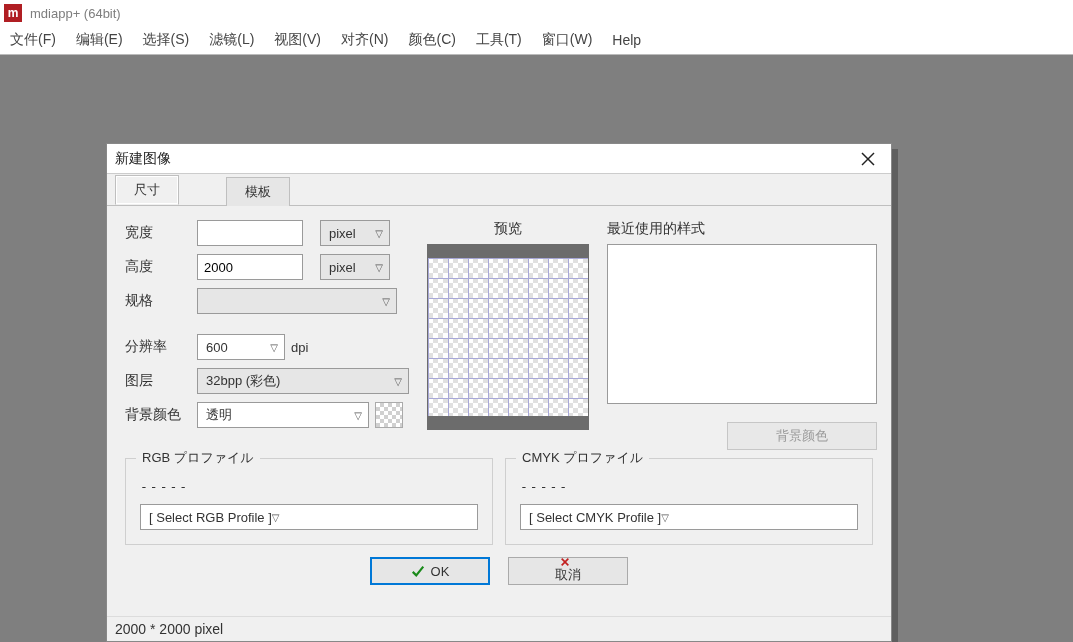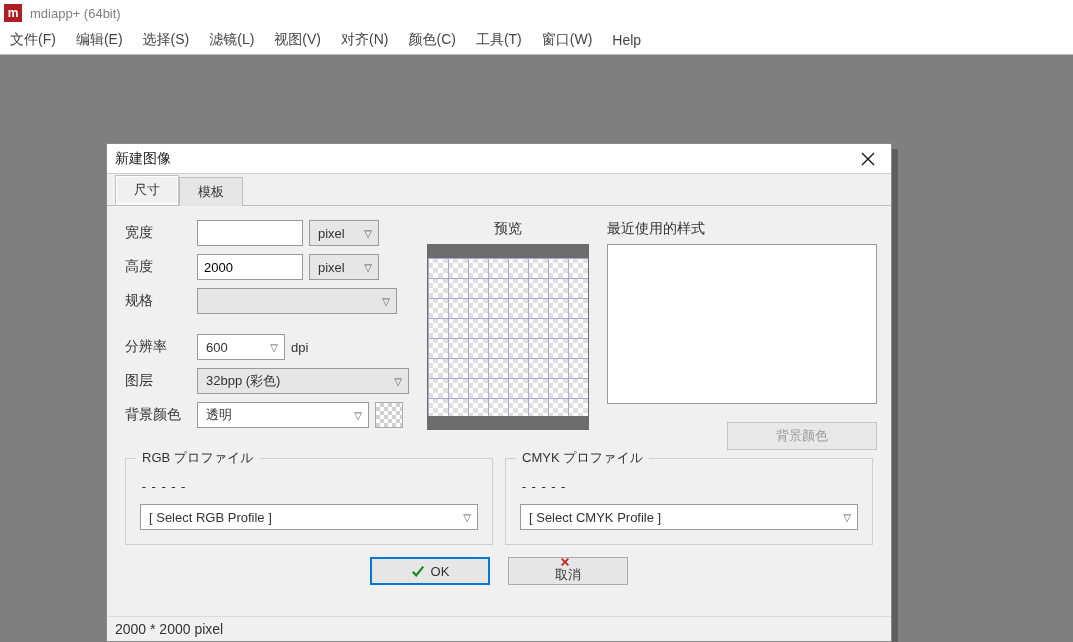--- a/index.html
+++ b/index.html
@@ -84,20 +84,21 @@
   .dlg-close svg { stroke: #222; stroke-width: 1.5; }
 
   
   .tabstrip {
     display: flex;
     align-items: flex-end;
     height: 32px;
     padding-left: 8px;
     background: #f0f0f0;
     border-bottom: 1px solid #bfbfbf;
+    gap: 47px;
   }
   .tab {
     padding: 5px 18px;
     border: 1px solid #bfbfbf;
     border-bottom: none;
     background: #e6e6e6;
     font-size: 13px;
     cursor: default;
     position: relative;
     top: 1px;
@@ -152,21 +153,21 @@
     border: 1px solid #9a9a9a;
     background: #e6e6e6;
     display: flex;
     align-items: center;
     justify-content: space-between;
     padding: 0 6px 0 8px;
     font-size: 13px;
     cursor: default;
   }
   .combo .chev { font-size: 10px; color: #555; margin-left: 6px; }
-  .unit-combo { width: 70px; margin-left: 6px; }
+  .unit-combo { width: 70px; margin-left: 17px; }
   .dpi-combo { width: 88px; }
   .dpi-label { margin-left: 6px; font-size: 13px; color: #333; }
   .full-combo { width: 212px; }
 
   .swatch {
     width: 28px; height: 26px;
     margin-left: 6px;
     border: 1px solid #aaa;
     background-image:
       linear-gradient(45deg, #d0d0d0 25%, transparent 25%),
@@ -239,21 +240,21 @@
     position: relative;
   }
   .groupbox .gb-title {
     position: absolute;
     top: -10px; left: 10px;
     background: #f0f0f0;
     padding: 0 6px;
     font-size: 13px;
   }
   .gb-dash { font-family: monospace; letter-spacing: 2px; font-size: 13px; margin-bottom: 10px; }
-  .profile-combo { width: 100%; height: 26px; border:1px solid #9a9a9a; background:#fff; display:flex; align-items:center; justify-content:space-between; padding:0 6px 0 8px; font-size:13px;}
+  .profile-combo { width: 100%; height: 26px; border:1px solid #9a9a9a; background:#fff; display:flex; align-items:center; padding:0 6px 0 8px; font-size:13px;}
   .profile-combo .chev { font-size: 10px; color:#555; }
 
   
   .footer-btns {
     display: flex;
     justify-content: center;
     gap: 18px;
     margin-top: 12px;
   }
 

